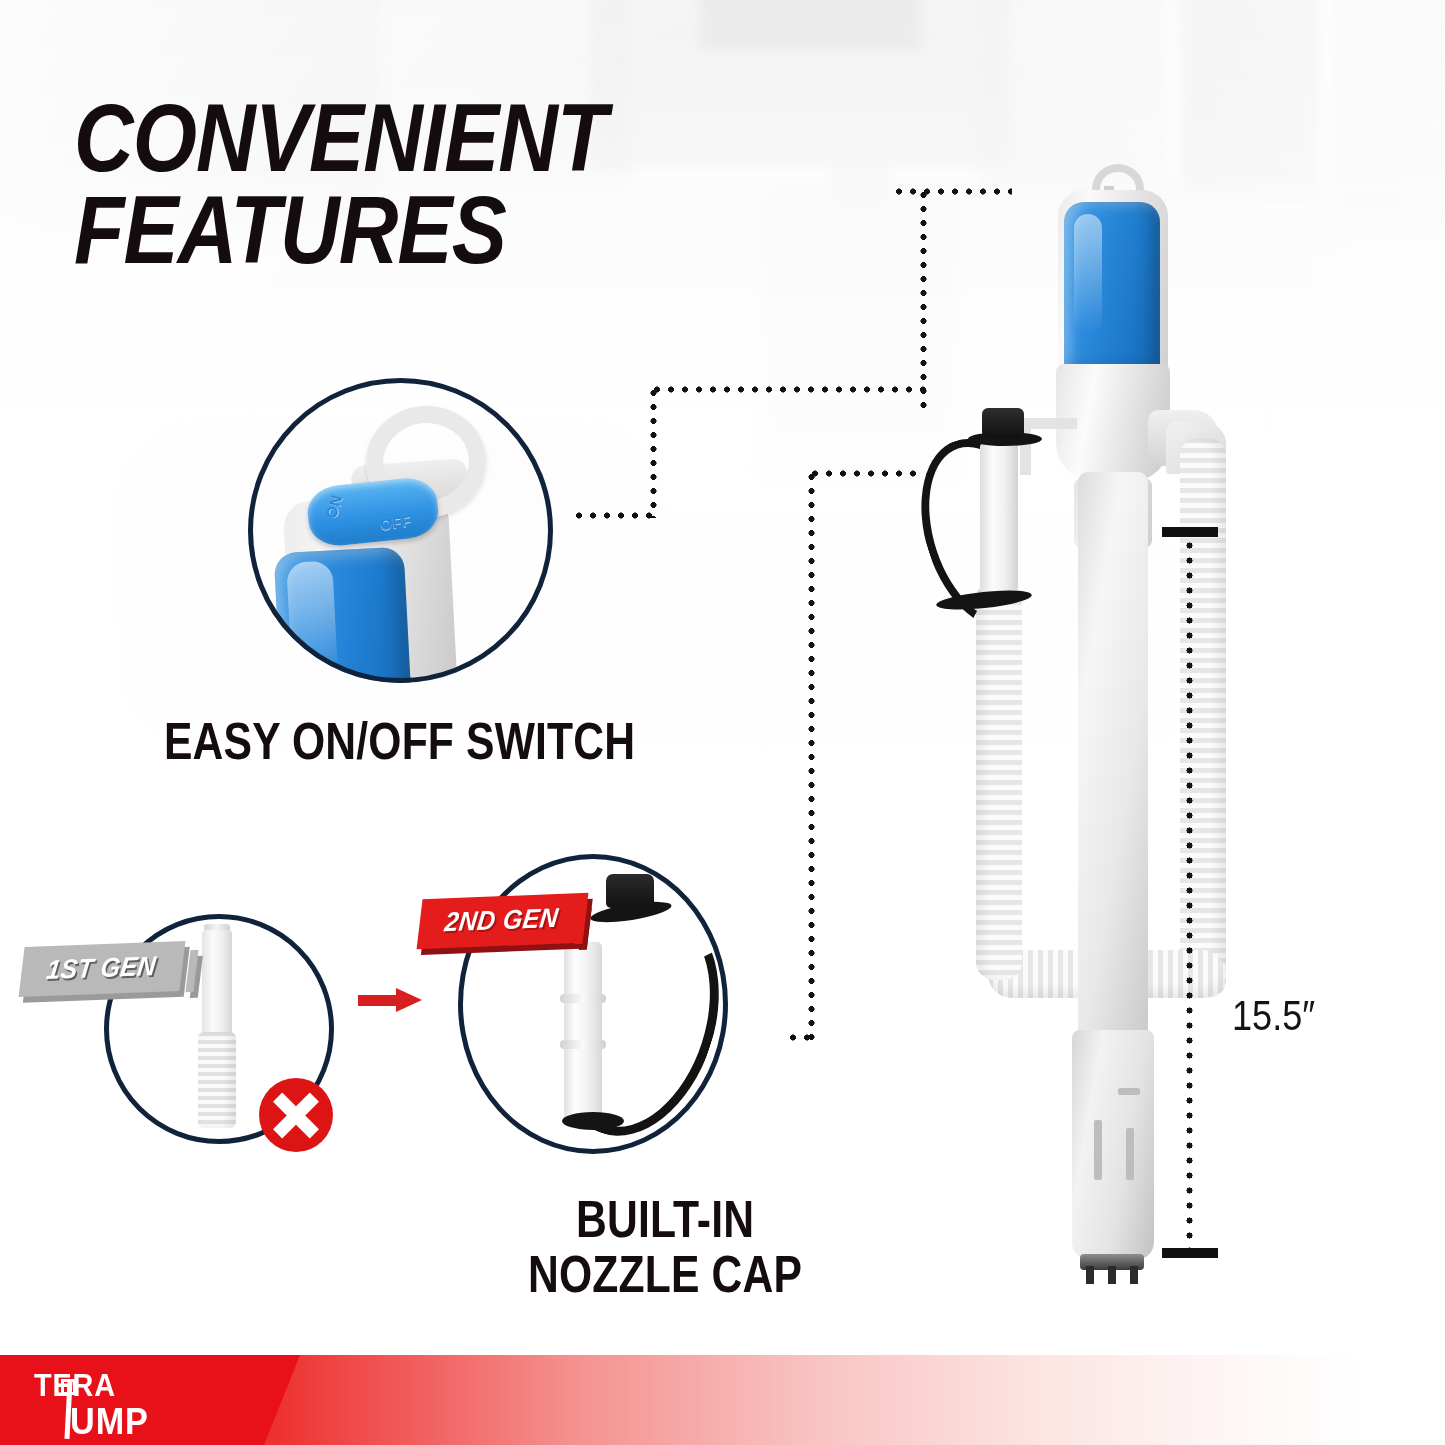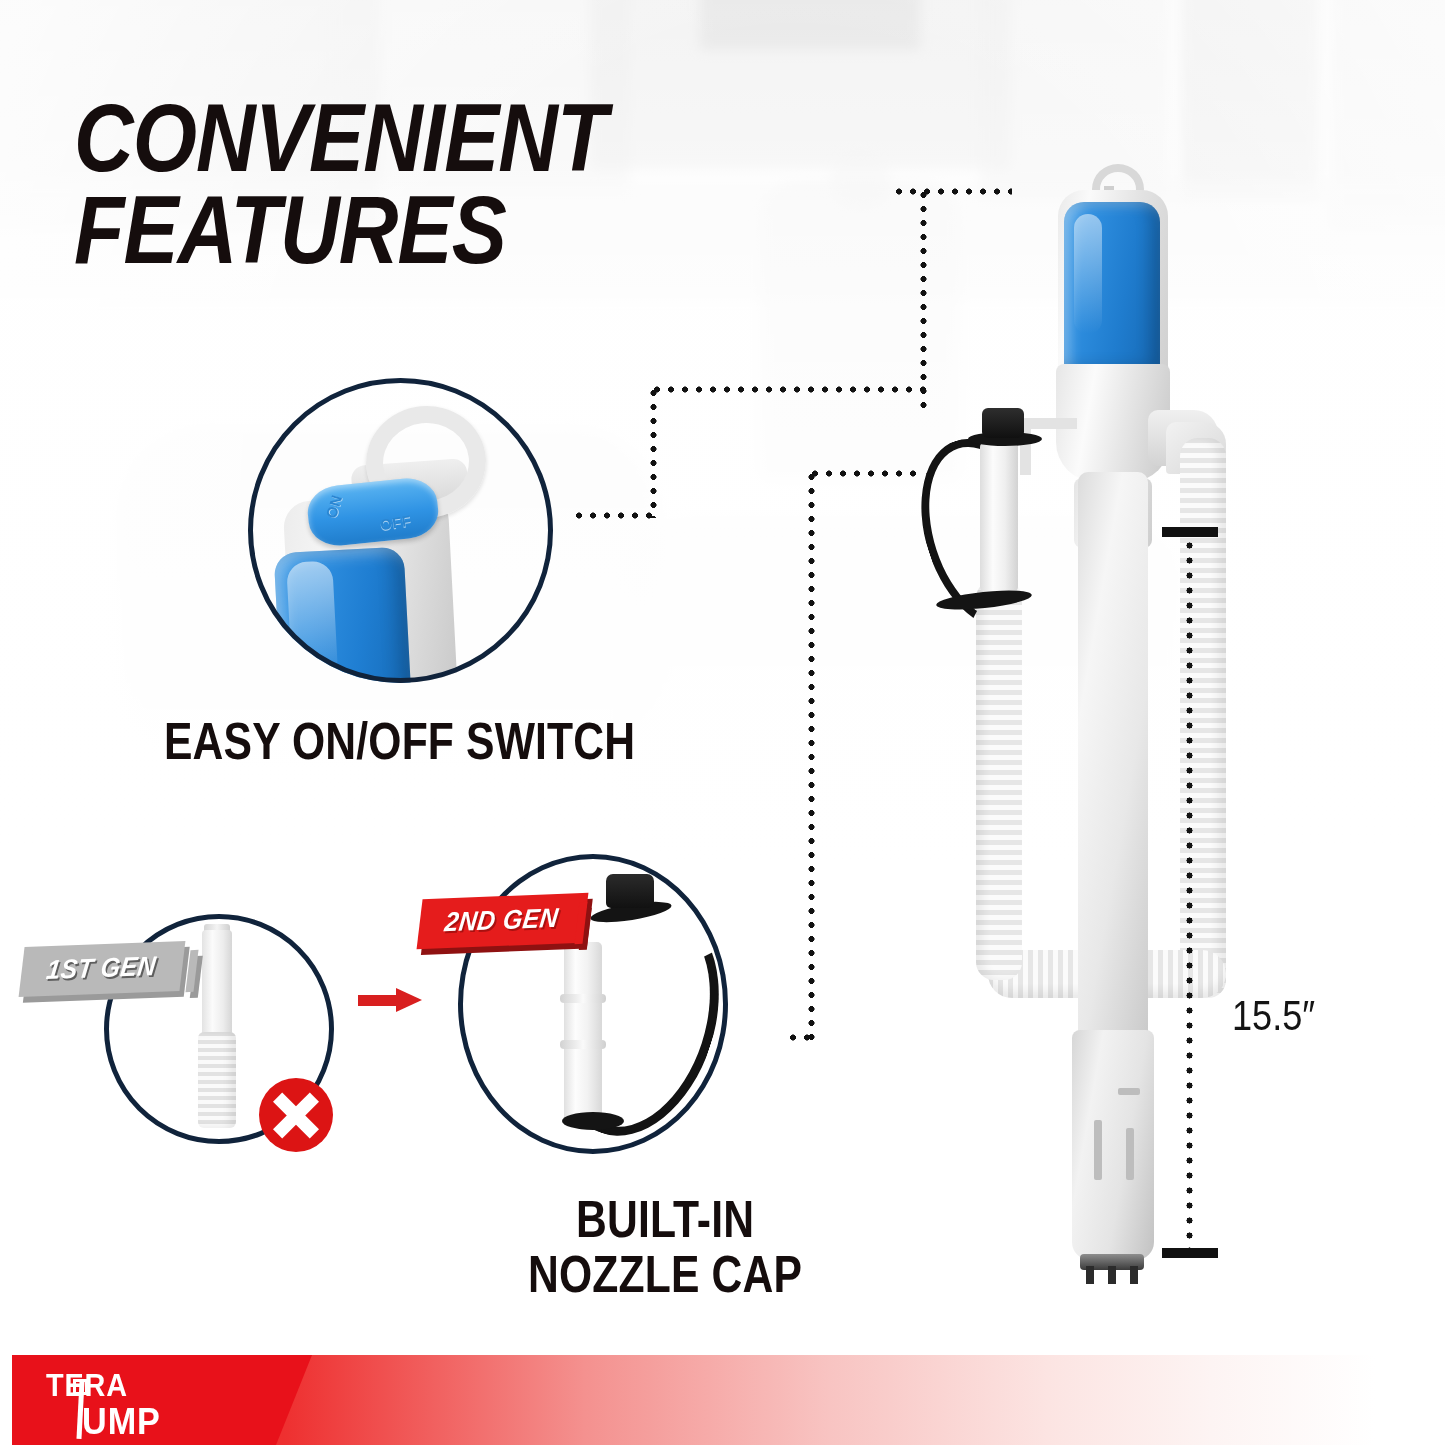--- a/index.html
+++ b/index.html
@@ -319,21 +319,21 @@
   #dim-line{position:absolute;left:1186px;top:538px;width:7px;height:710px;
     background-image:radial-gradient(circle, #111 2.9px, rgba(0,0,0,0) 3.2px);
     background-size:7px 15px;background-repeat:repeat-y;}
   .dim-tick{position:absolute;left:1162px;width:56px;height:10px;background:#111;}
   #dim-tick-top{top:527px;}
   #dim-tick-bottom{top:1248px;}
   #dim-text{position:absolute;left:1232px;top:992px;font-size:42px;color:#141414;
     transform:scaleX(.86);transform-origin:left top;}
 
   
-  #footer{position:absolute;left:12px;bottom:0;width:1363px;height:90px;overflow:hidden;}
+  #footer{position:absolute;left:0;bottom:0;width:1363px;height:90px;overflow:hidden;}
   #footer-grad{position:absolute;inset:0;
     background:linear-gradient(90deg,#ec1c1c 0%,#ee3030 20%,#f4918f 42%,#f8c4c2 60%,#fce4e2 76%,#fdf4f3 88%,#ffffff 100%);}
   #footer-solid{position:absolute;left:0;top:0;width:300px;height:90px;background:#e8111a;
     clip-path:polygon(0 0,100% 0,88% 100%,0 100%);}
   #logo{position:absolute;left:28px;top:12px;width:240px;height:68px;color:#fff;}
   .logo-tera{position:absolute;left:6px;top:0;font-weight:bold;font-size:32px;font-style:normal;
     letter-spacing:1px;transform:scaleX(.9);transform-origin:left top;
     -webkit-text-stroke:0;}
   .logo-pump{position:absolute;left:42px;top:34px;font-weight:bold;font-size:36px;
     letter-spacing:1px;transform:scaleX(.95);transform-origin:left top;}

